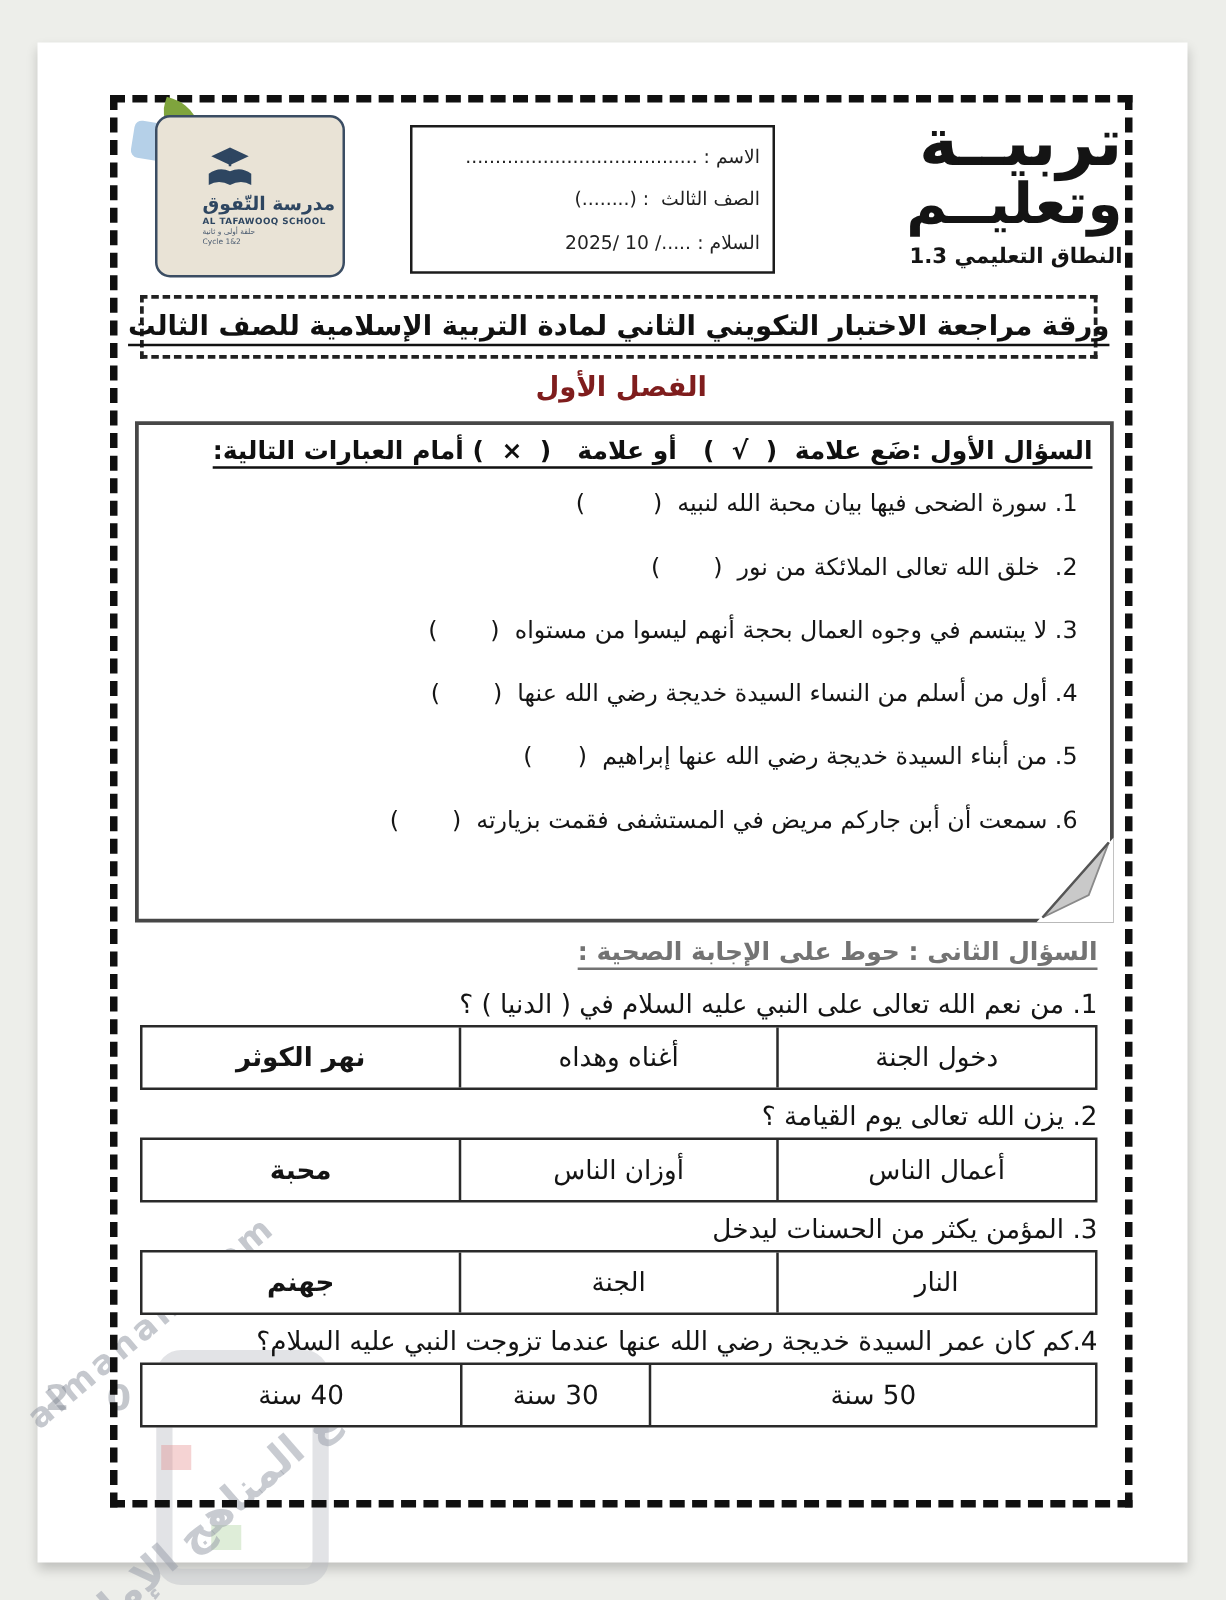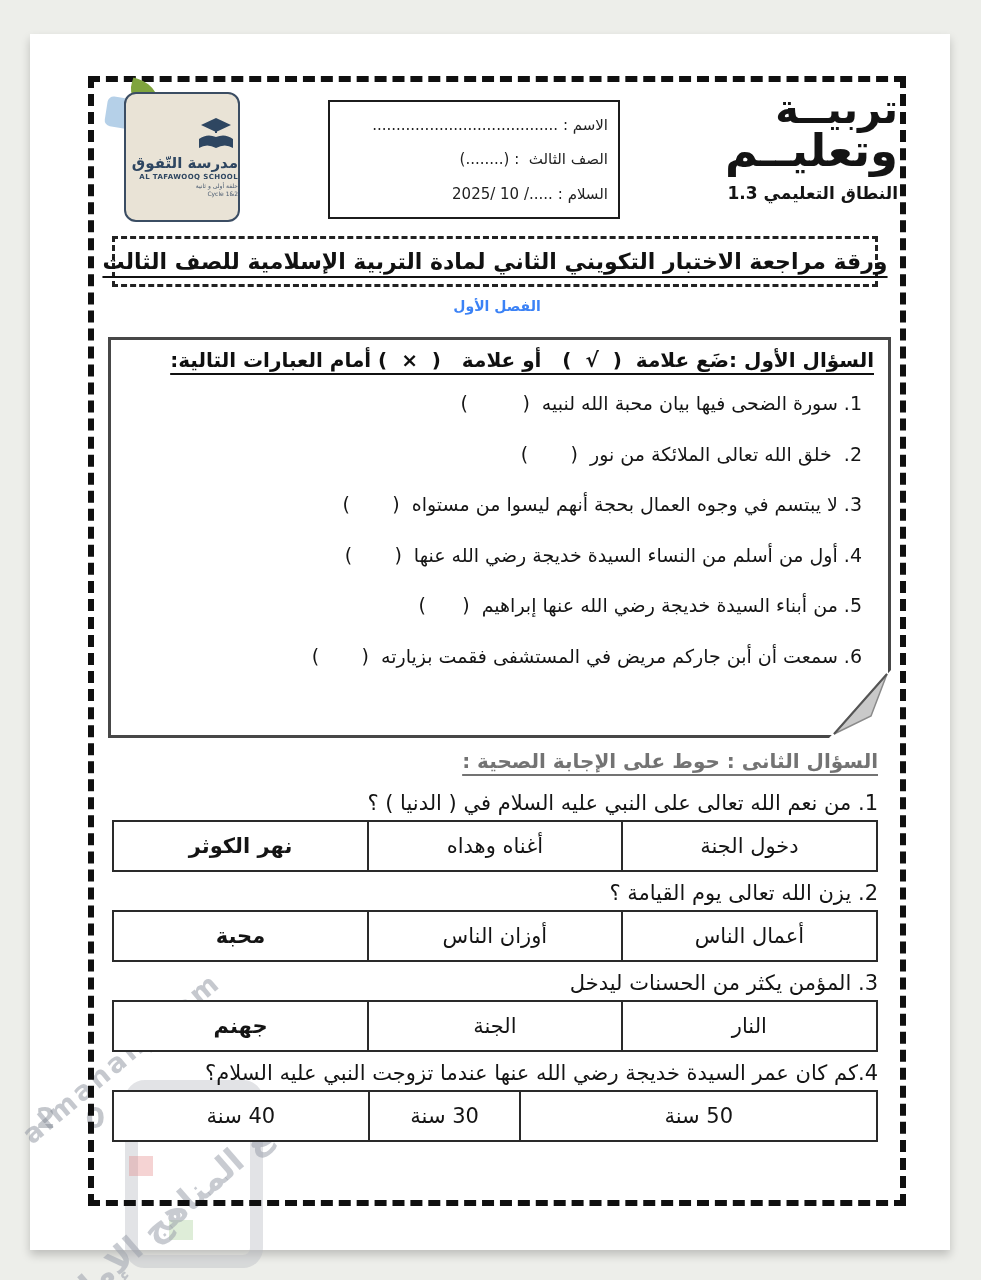--- a/index.html
+++ b/index.html
@@ -43,60 +43,60 @@
   .frame{
     position:absolute;left:58px;top:42px;width:806px;height:1118px;
     border:6px dashed #101010;
     direction:rtl;z-index:2;
   }
   
   .ministry{
     position:absolute;top:8px;left:auto;right:2px;width:210px;
     text-align:right;color:#141414;
   }
-  .ministry .l1{font-size:40px;font-weight:900;line-height:.95;letter-spacing:-1px;}
+  .ministry .l1{font-size:53px;font-weight:900;line-height:.95;letter-spacing:-1px;}
   .ministry .l2{font-size:45px;font-weight:900;line-height:1.0;letter-spacing:-1px;}
   .ministry .scope{font-size:17px;font-weight:bold;margin-top:10px;}
   .info-box{
     position:absolute;top:18px;right:280px;width:292px;height:119px;
     border:2px solid #1c1c1c;background:#fff;
     display:flex;flex-direction:column;justify-content:space-around;
     padding:6px 10px;box-sizing:border-box;
   }
   .info-row{font-size:15px;color:#222;display:flex;gap:5px;align-items:center;white-space:pre;}
   
   .school{position:absolute;top:4px;right:644px;width:150px;height:150px;}
   .leaf{position:absolute;}
   .leaf-blue-tl{left:0px;top:12px;width:32px;height:30px;background:#b5d0e8;border-radius:6px;transform:rotate(9deg);}
   .leaf-green-tl{left:22px;top:-4px;width:34px;height:30px;background:#7fa43d;border-radius:0 85% 0 85%;transform:rotate(18deg);}
   .leaf-blue-br{left:104px;top:98px;width:30px;height:26px;background:#b5d0e8;border-radius:0 85% 0 85%;transform:rotate(42deg);}
   .leaf-green-br{left:88px;top:108px;width:32px;height:28px;background:#7fa43d;border-radius:0 85% 0 85%;transform:rotate(-8deg);}
   .school-card{
     position:absolute;left:18px;top:6px;width:112px;height:126px;
     background:#e9e3d6;border:2px solid #3b4d63;border-radius:12px;
-    display:flex;flex-direction:column;align-items:flex-start;justify-content:center;
-    gap:1px;text-align:center;
+    display:flex;flex-direction:column;align-items:flex-end;justify-content:center;
+    gap:1px;text-align:center;padding-left:36px;
   }
   .school-name-ar{font-size:15px;font-weight:bold;color:#2e4661;}
   .school-name-en{font-size:7px;font-weight:bold;color:#2e4661;letter-spacing:.4px;}
   .school-cycle{font-size:6px;color:#4a5b70;line-height:1.2;}
   
   .title-banner{
     position:absolute;top:154px;right:22px;width:766px;height:51px;
     border:3px dashed #222;box-sizing:border-box;
     display:flex;align-items:center;justify-content:center;
   }
   .title-banner span{
     font-size:22px;font-weight:bold;color:#111;
     text-decoration:underline;text-decoration-thickness:2px;text-underline-offset:7px;
     white-space:nowrap;
   }
   .semester{
     position:absolute;top:216px;left:0;width:100%;text-align:center;
-    font-size:14px;font-weight:bold;color:#3b82f6;
+    font-size:22px;font-weight:bold;color:#7f1d1d;
   }
   
   .q1-box{
     position:absolute;top:255px;right:9px;width:783px;height:401px;
     border:3px solid #474747;box-sizing:border-box;
     padding:8px 14px 0 14px;background:#fff;
   }
   .q1-header{
     font-size:20px;font-weight:bold;color:#101010;
     text-decoration:underline;text-decoration-thickness:2px;text-underline-offset:6px;

